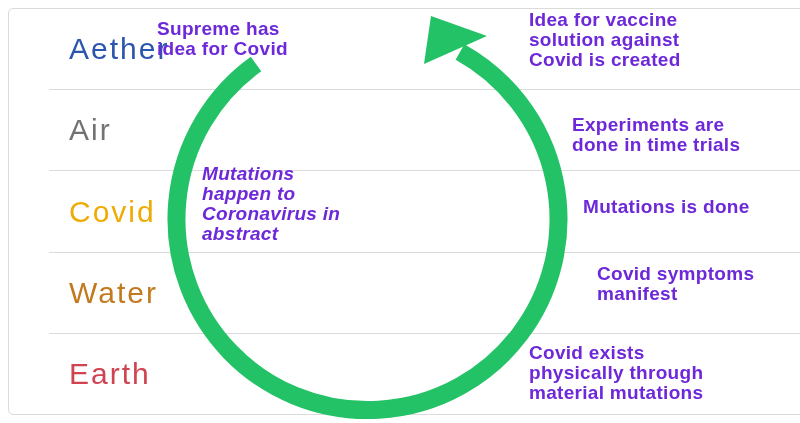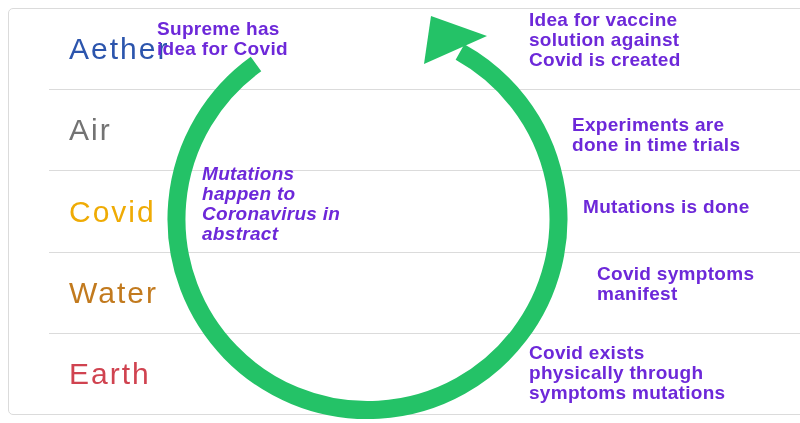--- a/index.html
+++ b/index.html
@@ -70,15 +70,15 @@
 done in time trials</div>
   <div class="annotation" id="ann-mutations">Mutations
 happen to
 Coronavirus in
 abstract</div>
   <div class="annotation" id="ann-research">Mutations is done</div>
   <div class="annotation" id="ann-symptoms">Covid symptoms
 manifest</div>
   <div class="annotation" id="ann-material">Covid exists
 physically through
-symptoms mutations</div>
+material mutations</div>
 
 </div>
 
 </body></html>

